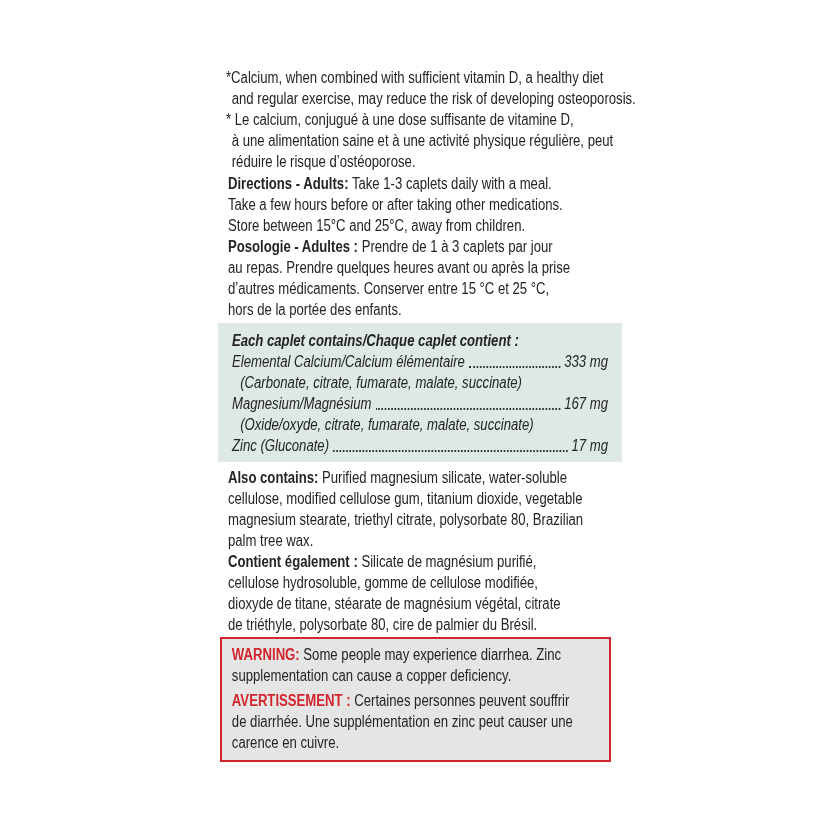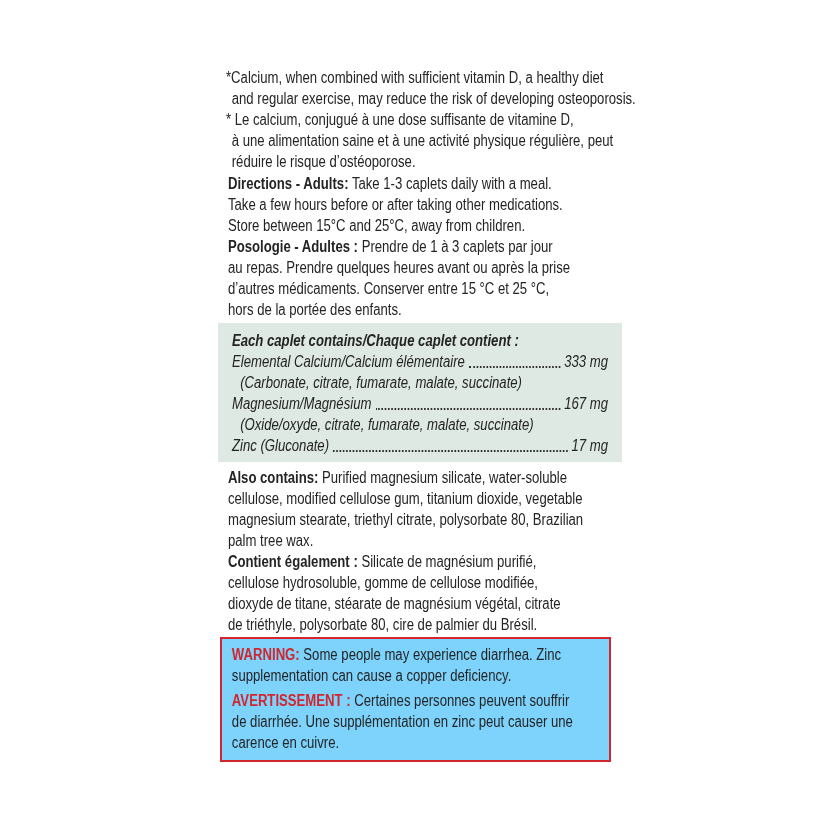--- a/index.html
+++ b/index.html
@@ -56,21 +56,21 @@
   }
   .sub { padding-left: 10px; white-space: nowrap; }
 
   
   .warning {
     position: absolute;
     left: 220px; top: 637px;
     width: 391px;
     box-sizing: border-box;
     border: 2px solid var(--red);
-    background: #7dd3fc;
+    background: #e5e5e5;
   }
   .warn-inner {
     width: 472px;
     box-sizing: border-box;
     padding: 5px 12px 7px 12px;
     font-size: 16px;
     line-height: 21px;
     transform: scaleX(0.821);
     transform-origin: 0 0;
   }

